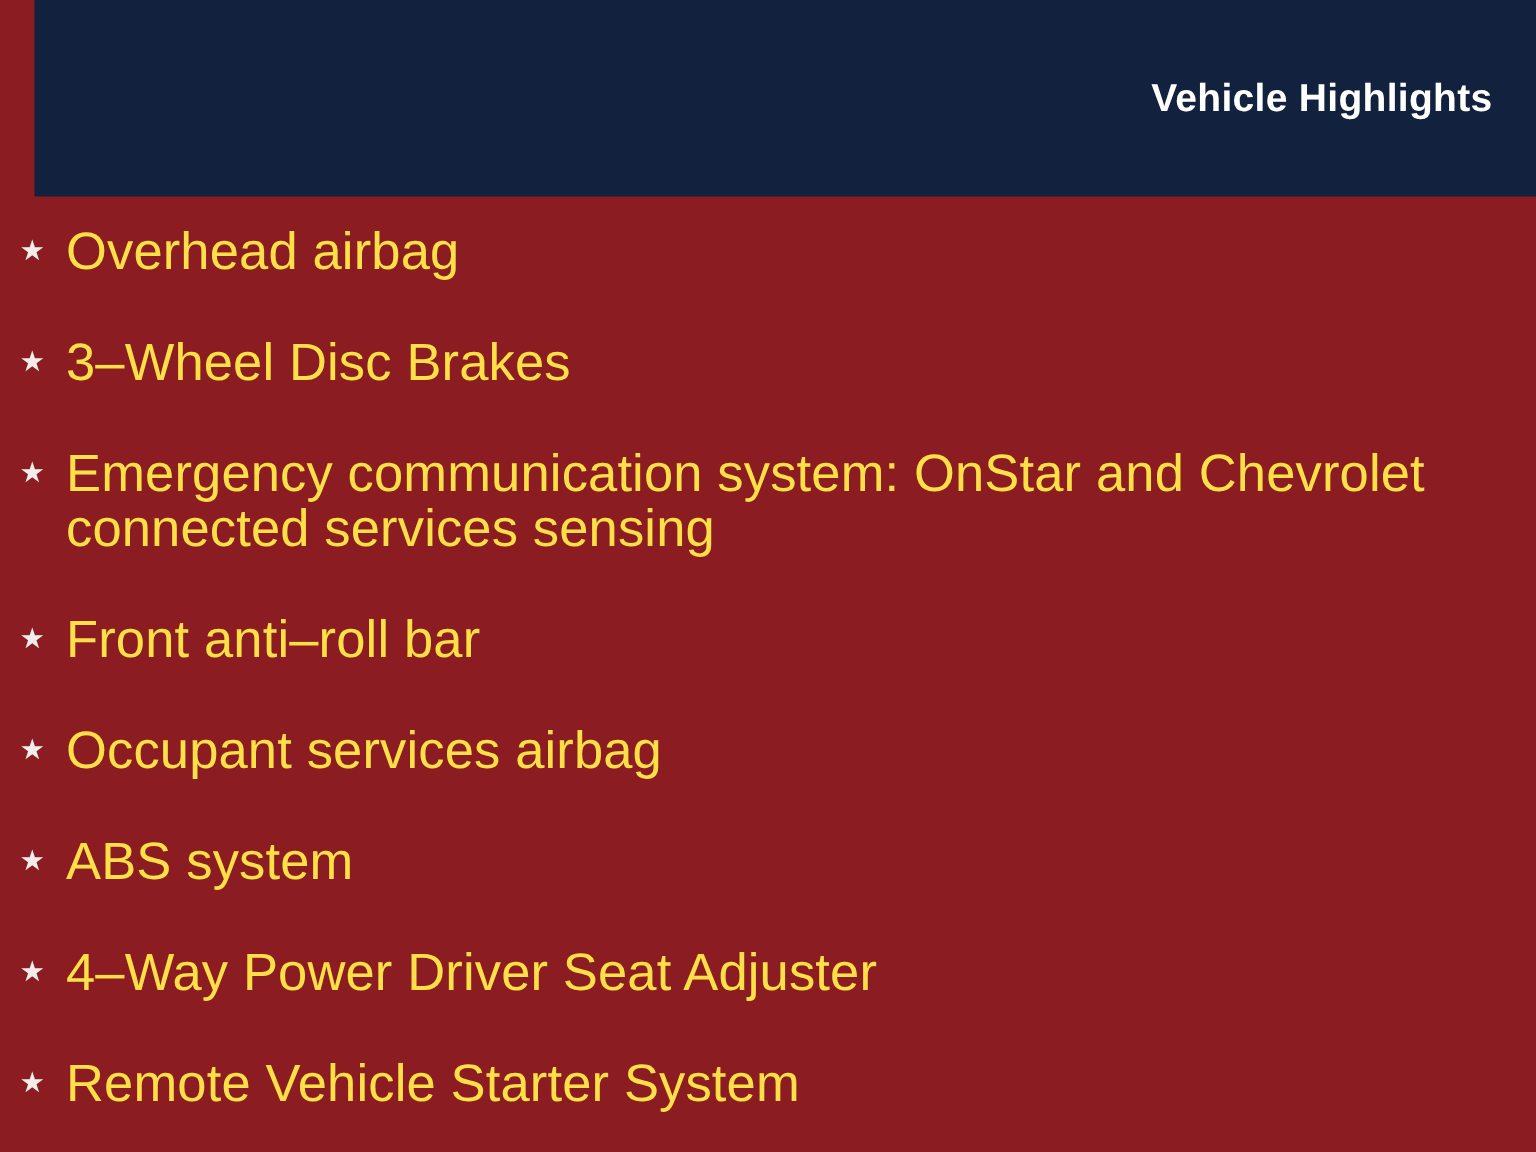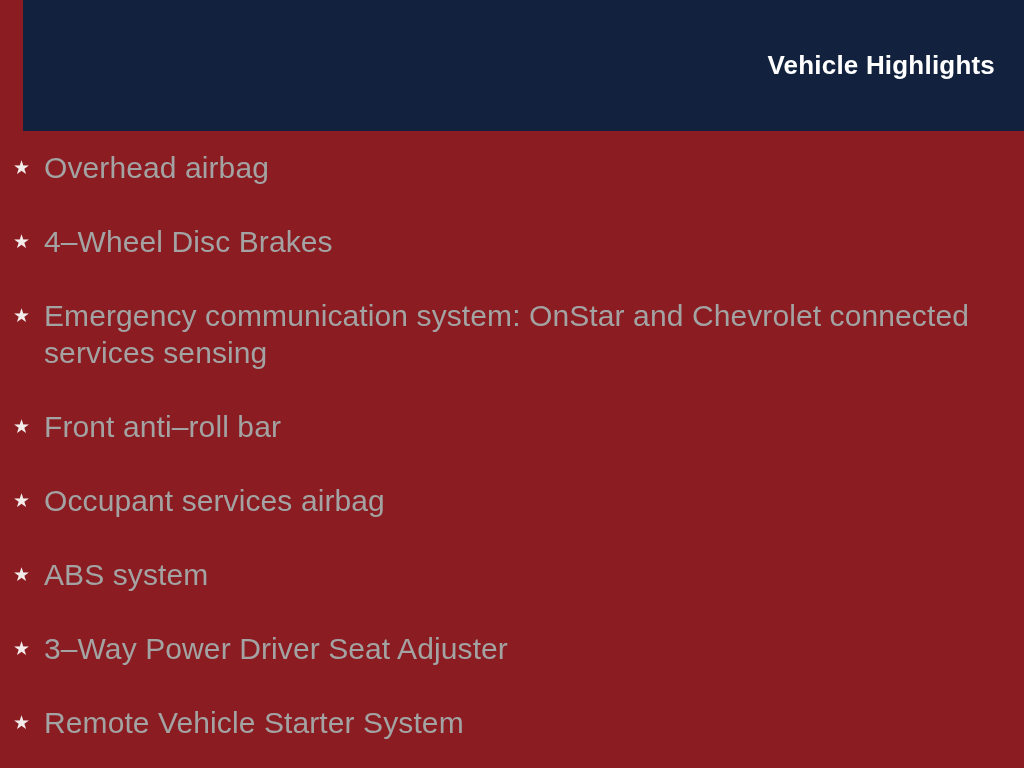--- a/index.html
+++ b/index.html
@@ -73,23 +73,23 @@
     width: 32px;
     font-size: 19px;
     line-height: 37px;
     color: #f2eceb;
     text-align: left;
     padding-left: 1px;
   }
 
   .highlight-text {
     flex: 1 1 auto;
-    font-size: 30px;
+    font-size: 35px;
     line-height: 37px;
-    color: #a3a3a3;
+    color: #fde047;
     letter-spacing: 0.1px;
     max-width: 945px;
   }
 </style>
 </head>
 <body>
 
 <div id="slide">
 
   <div id="header">
@@ -98,21 +98,21 @@
 
   <ul id="highlights-list">
 
     <li class="highlight-item">
       <span class="bullet-star">★</span>
       <span class="highlight-text">Overhead airbag</span>
     </li>
 
     <li class="highlight-item">
       <span class="bullet-star">★</span>
-      <span class="highlight-text">4–Wheel Disc Brakes</span>
+      <span class="highlight-text">3–Wheel Disc Brakes</span>
     </li>
 
     <li class="highlight-item">
       <span class="bullet-star">★</span>
       <span class="highlight-text">Emergency communication system: OnStar and Chevrolet connected services sensing</span>
     </li>
 
     <li class="highlight-item">
       <span class="bullet-star">★</span>
       <span class="highlight-text">Front anti–roll bar</span>
@@ -123,21 +123,21 @@
       <span class="highlight-text">Occupant services airbag</span>
     </li>
 
     <li class="highlight-item">
       <span class="bullet-star">★</span>
       <span class="highlight-text">ABS system</span>
     </li>
 
     <li class="highlight-item">
       <span class="bullet-star">★</span>
-      <span class="highlight-text">3–Way Power Driver Seat Adjuster</span>
+      <span class="highlight-text">4–Way Power Driver Seat Adjuster</span>
     </li>
 
     <li class="highlight-item">
       <span class="bullet-star">★</span>
       <span class="highlight-text">Remote Vehicle Starter System</span>
     </li>
 
   </ul>
 
 </div>

